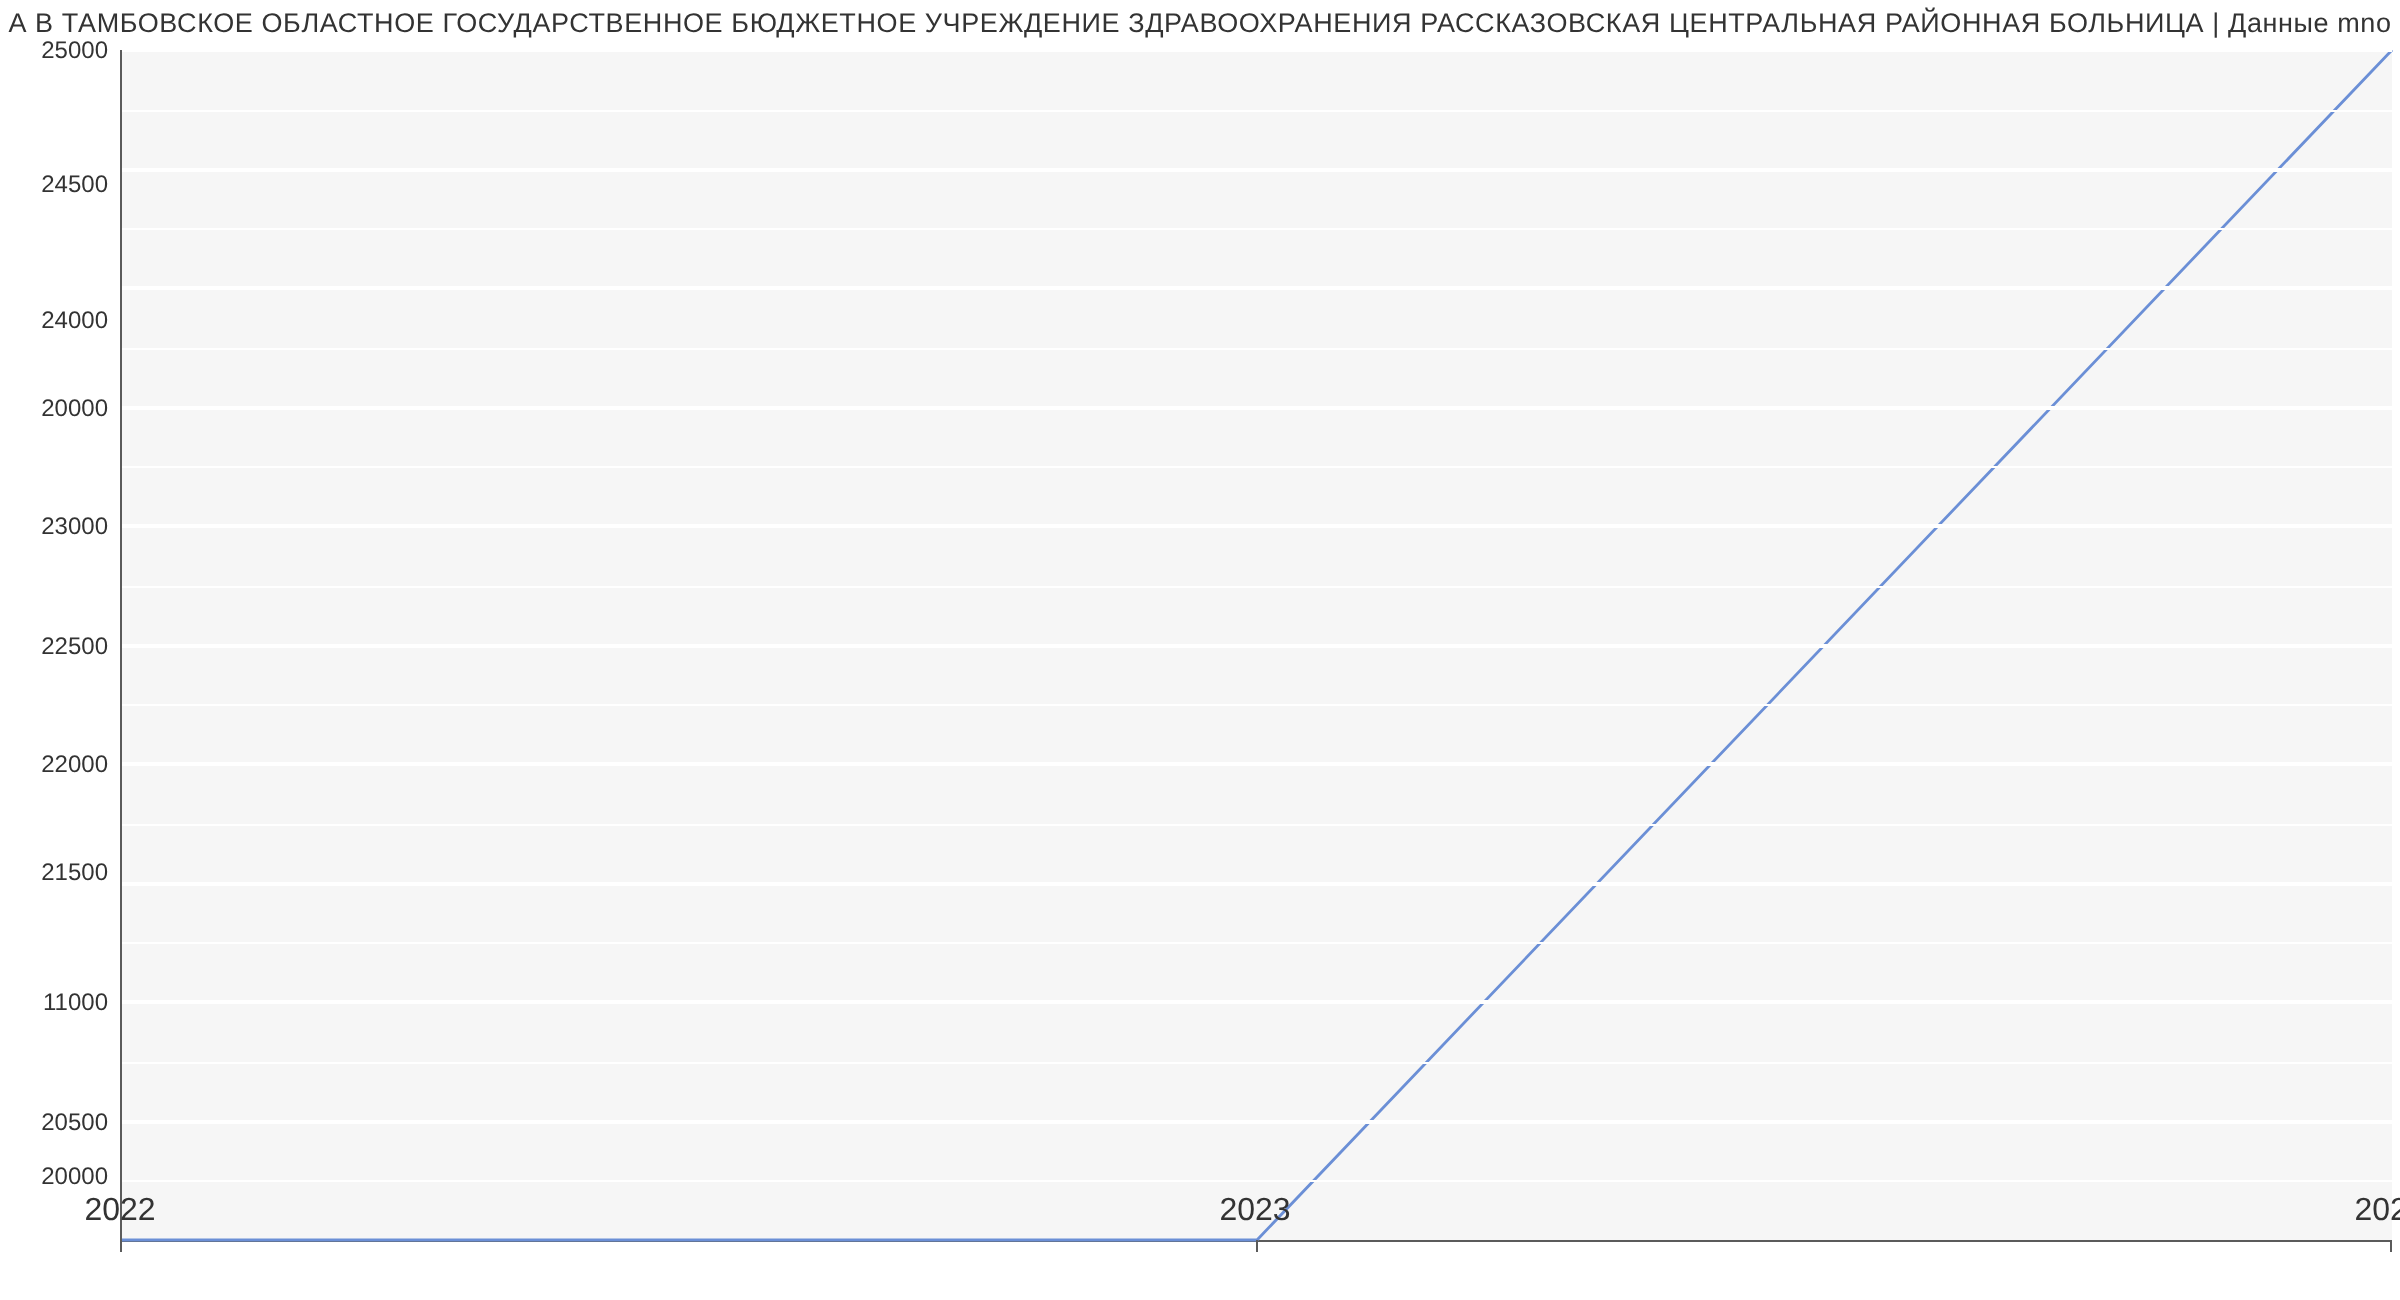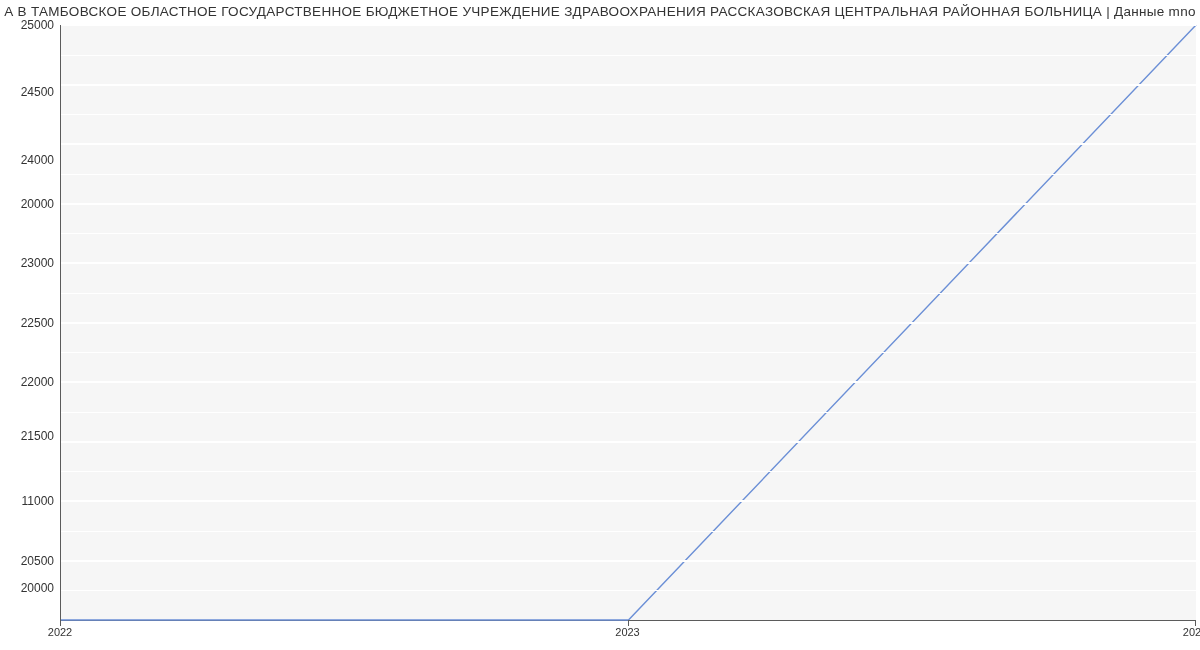--- a/index.html
+++ b/index.html
@@ -46,22 +46,22 @@
     position: absolute;
     right: 1146px;
     font-size: 12px;
     color: #333333;
     transform: translateY(-50%);
     text-align: right;
     white-space: nowrap;
   }
   .x-tick-label {
     position: absolute;
-    top: 626px;
-    font-size: 11px;
+    top: 597px;
+    font-size: 16px;
     color: #333333;
     transform: translateX(-50%);
     white-space: nowrap;
   }
   .x-tick-mark {
     position: absolute;
     top: 620px;
     width: 1px;
     height: 6px;
     background: #5b5b5b;

